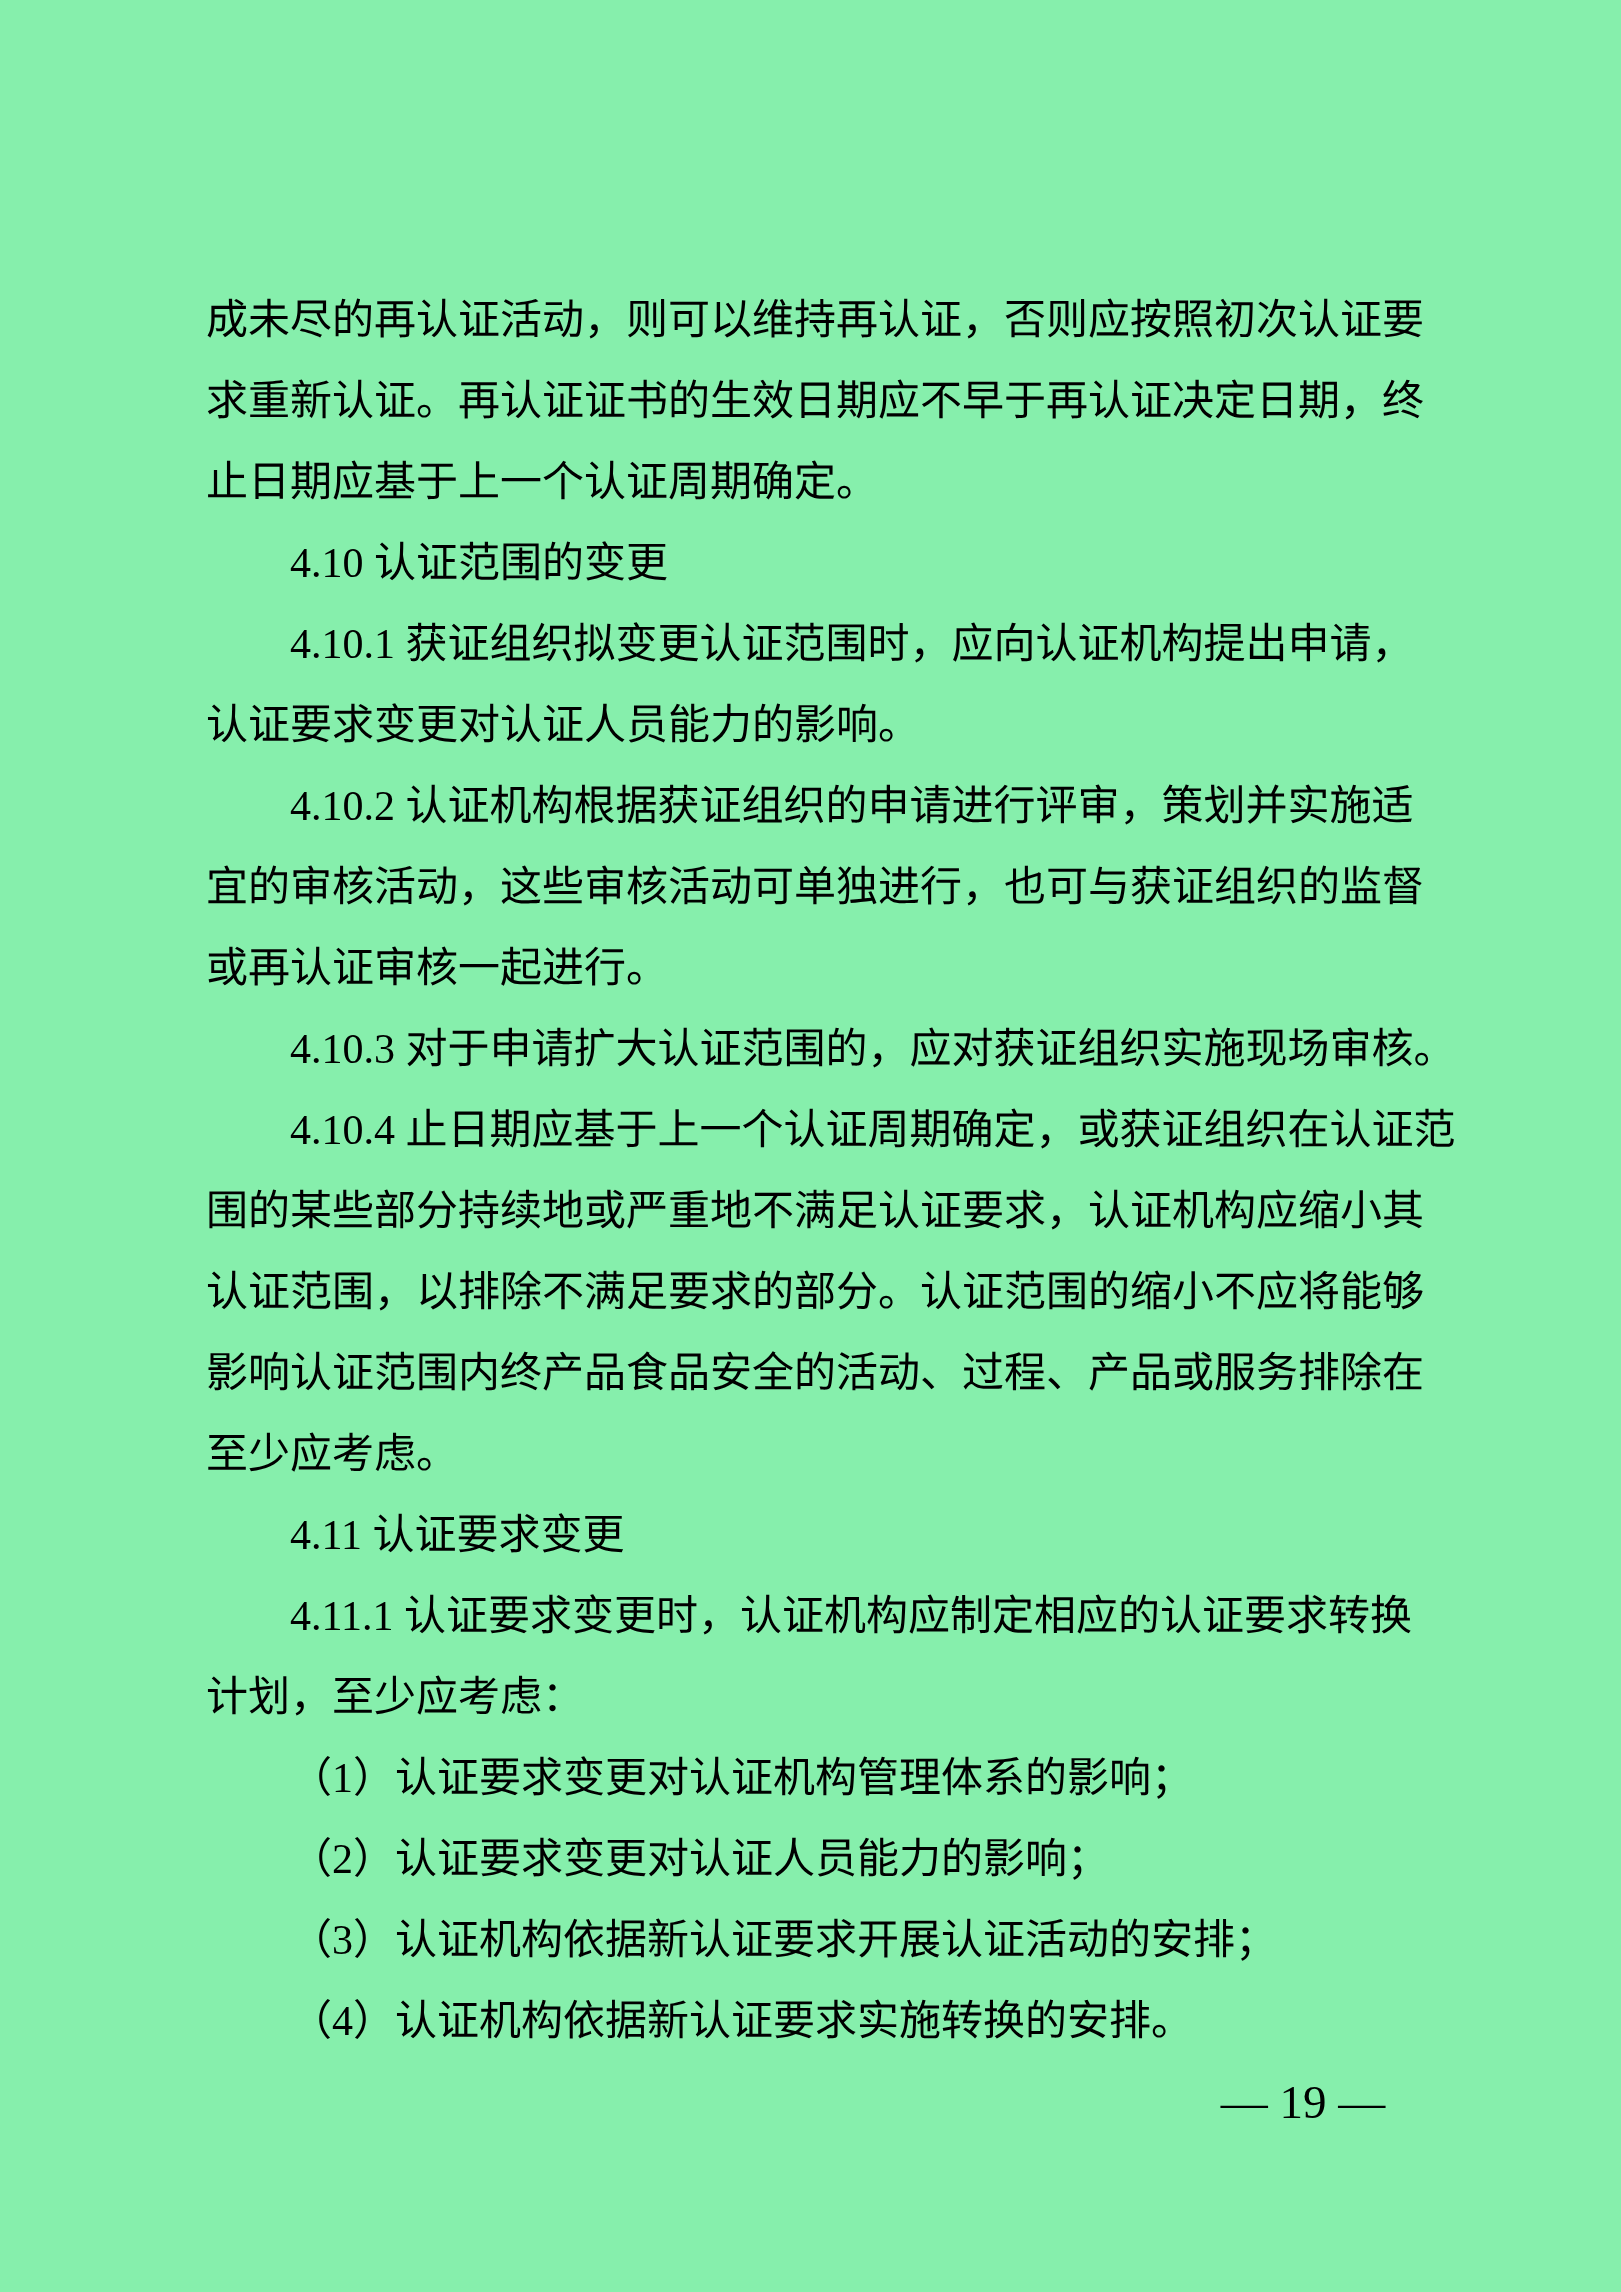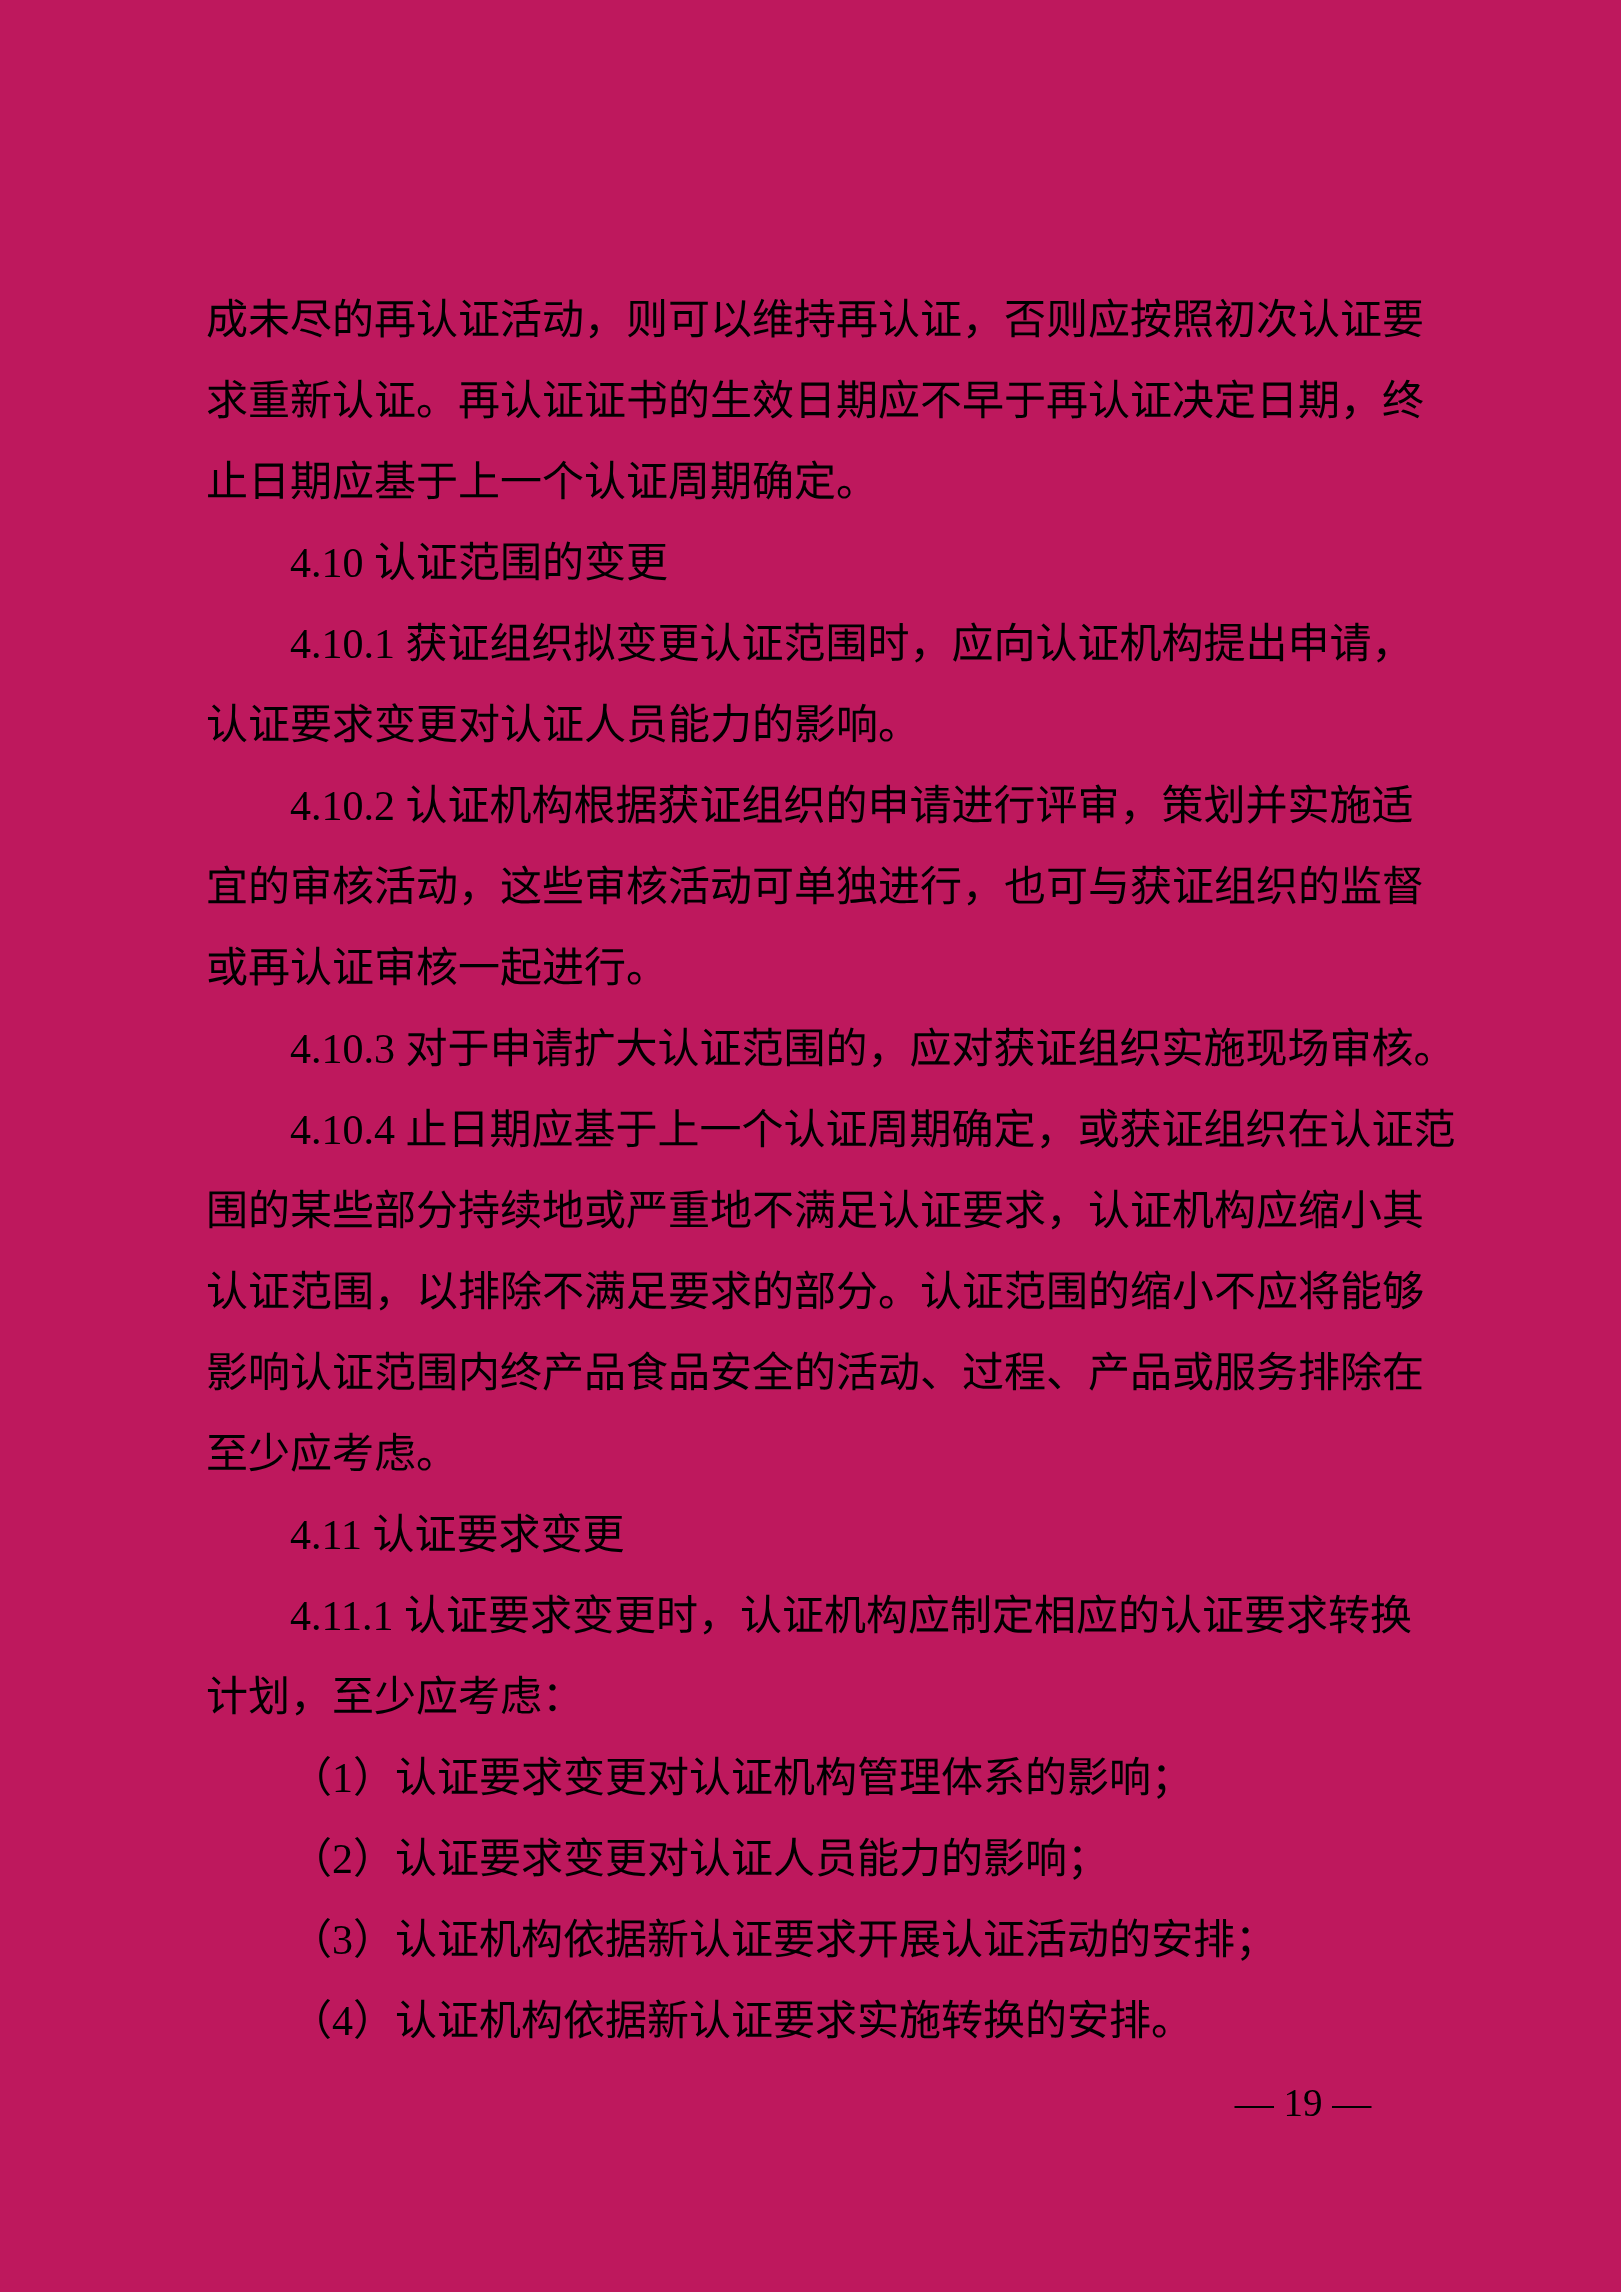--- a/index.html
+++ b/index.html
@@ -4,21 +4,21 @@
 <style>
   html, body {
     margin: 0;
     padding: 0;
     background: #ffffff;
   }
   .page {
     position: relative;
     width: 1621px;
     height: 2293px;
-    background: #be185d;
+    background: #86efac;
     overflow: hidden;
     font-family: "Liberation Serif", "DejaVu Serif", serif;
   }
   .text-block {
     position: absolute;
     left: 206px;
     top: 280px;
     width: 1225px;
   }
   .line {
@@ -34,21 +34,21 @@
   }
   .line.bold {
     font-weight: normal;
   }
   .footer {
     position: absolute;
     left: 1215px;
     top: 2080px;
     width: 176px;
     text-align: center;
-    font-size: 39px;
+    font-size: 47px;
     line-height: 45px;
     color: #000000;
     white-space: nowrap;
   }
 </style>
 </head>
 <body>
 
 <div class="page">
   <div class="text-block" id="text-block">

